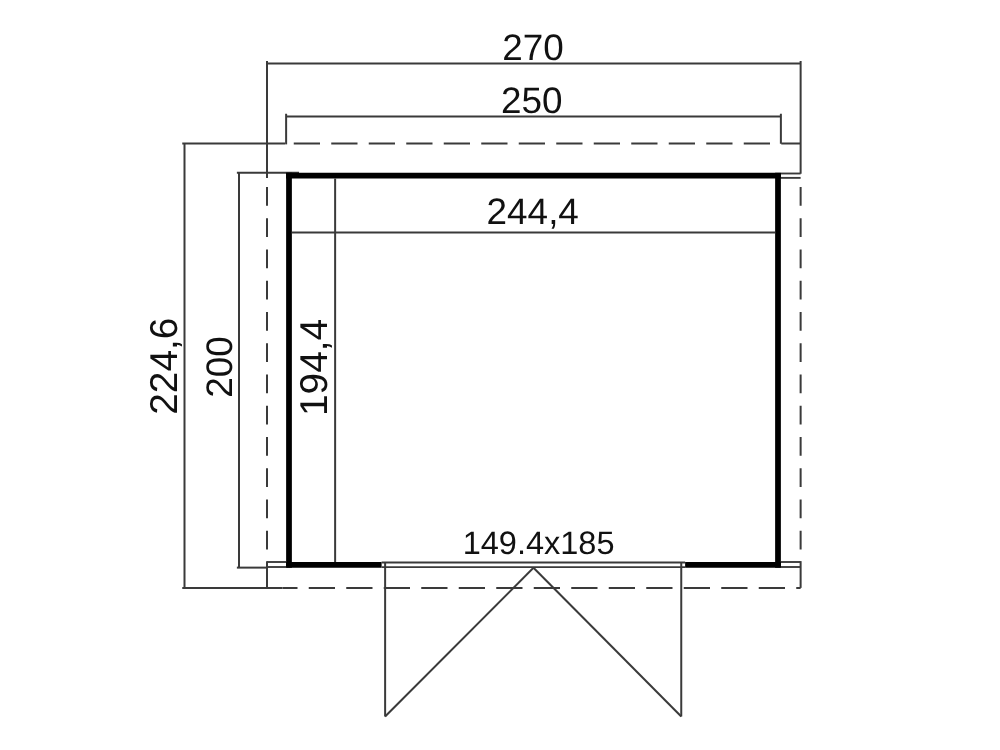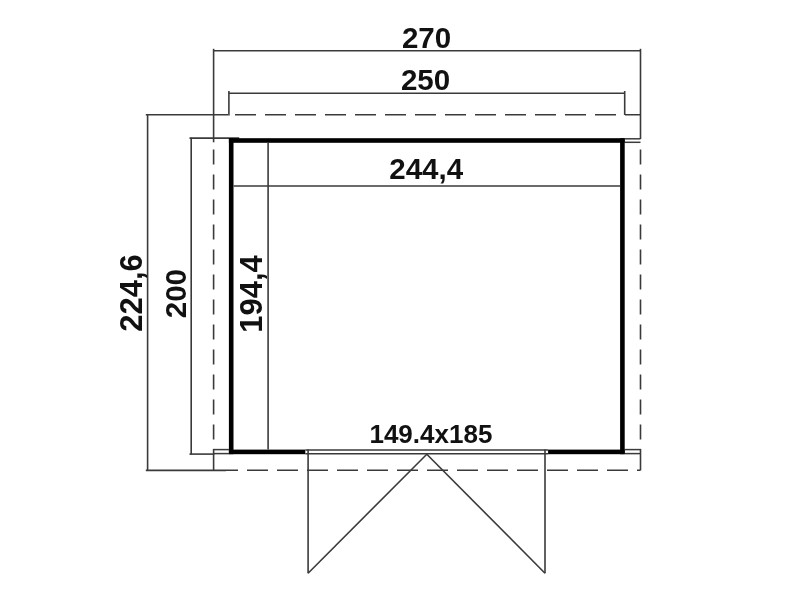--- a/index.html
+++ b/index.html
@@ -1,16 +1,16 @@
 <!DOCTYPE html>
 <html><head>
 <meta charset="utf-8">
 <style>
   html,body{margin:0;padding:0;background:#ffffff;}
-  .page{width:708px;height:600px;position:relative;background:#ffffff;font-weight:bold;}
+  .page{width:708px;height:600px;position:relative;background:#ffffff;}
   text{font-family:"Liberation Sans",sans-serif;fill:#111111;}
 </style>
 </head>
 <body>
 
 <div class="page">
 <svg width="800" height="600" viewBox="0 0 800 600" xmlns="http://www.w3.org/2000/svg">
 
   <rect x="0" y="0" width="800" height="600" fill="#ffffff"></rect>
 

